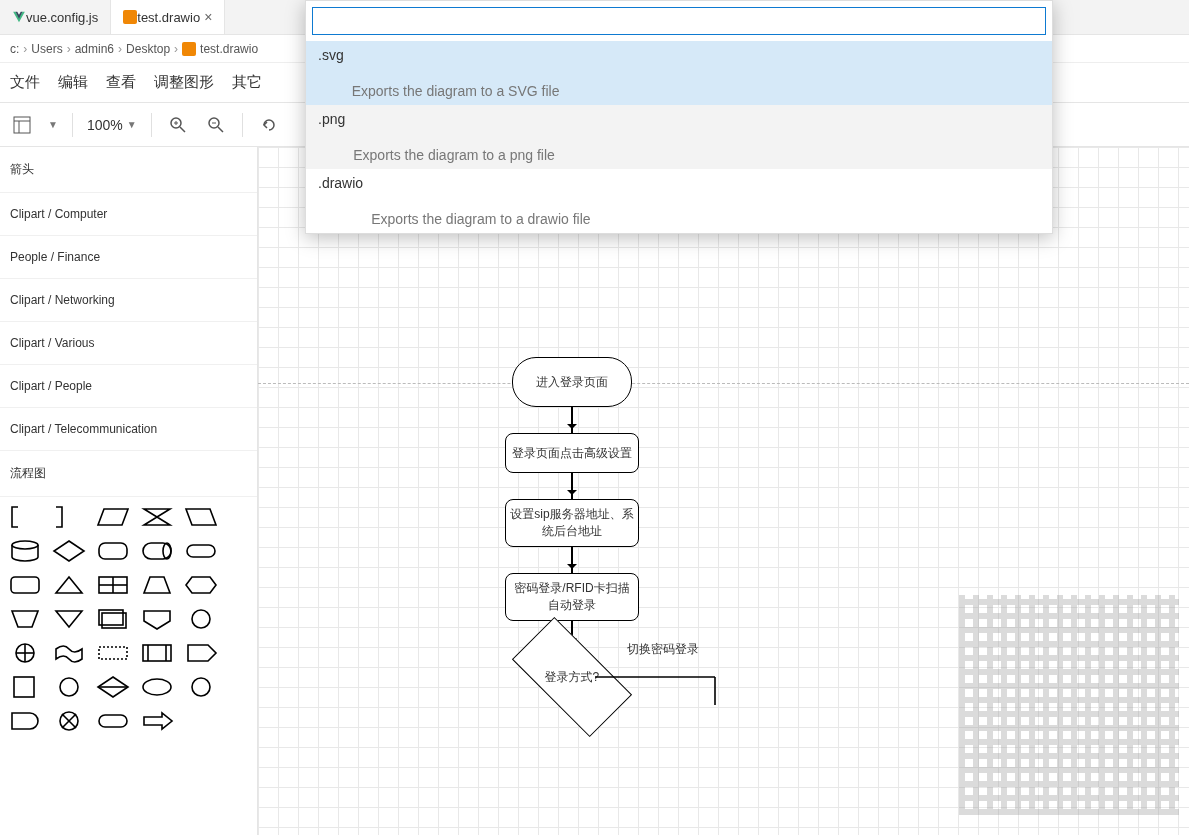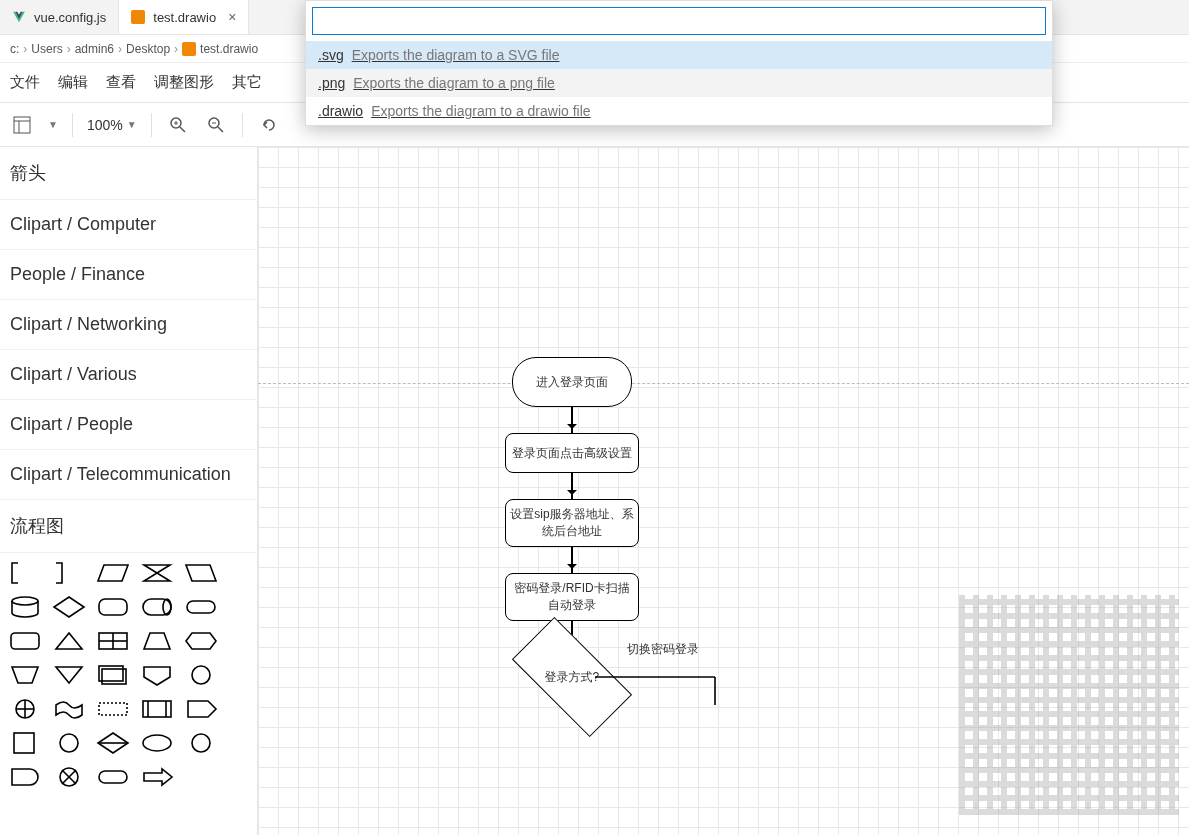--- a/index.html
+++ b/index.html
@@ -18,21 +18,21 @@
   align-items: center;
   height: 35px;
   border-bottom: 1px solid #e5e5e5;
   background: #f3f3f3;
 }
 .tab {
   display: flex;
   align-items: center;
   padding: 0 12px;
   height: 100%;
-  gap: 8px;
+  gap: 0;
   font-size: 13px;
   cursor: pointer;
   border-right: 1px solid #e5e5e5;
 }
 .tab.active { background: #fff; }
 .tab .close-x { color: #666; font-size: 14px; margin-left: 4px; }
 .vue-icon {
   width: 14px; height: 14px; display:inline-block;
 }
 .drawio-icon {
@@ -77,21 +77,21 @@
 .sidebar {
   width: 258px;
   border-right: 1px solid #e5e5e5;
   overflow-y: auto;
   position: relative;
 }
 .sidebar::-webkit-scrollbar { width: 10px; }
 .sidebar::-webkit-scrollbar-thumb { background: #ccc; border-radius: 5px; }
 .cat-item {
   padding: 14px 10px;
-  font-size: 18px;
+  font-size: 12px;
   border-bottom: 1px solid #f0f0f0;
   cursor: pointer;
 }
 .shapes-grid {
   display: flex;
   flex-wrap: wrap;
   padding: 6px;
   gap: 6px;
 }
 .shape-thumb {
@@ -186,26 +186,25 @@
   padding: 0 8px;
   font-size: 13px;
 }
 .command-list { }
 .command-row {
   display: flex;
   padding: 6px 12px;
   font-size: 14px;
   cursor: pointer;
   gap: 8px;
-  text-decoration: underline;
 }
 .command-row.selected { background: #d6e9f8; }
 .command-row:not(.selected):nth-child(even) { background: #f3f3f3; }
 .command-key { color: #333; }
-.command-desc { color: #777; }
+.command-desc { color: #777; margin-top: 36px; }
 .qr-overlay {
   position: absolute;
   right: 10px;
   bottom: 20px;
   width: 220px; height: 220px;
   opacity: 0.35;
   background:
     repeating-linear-gradient(0deg, #999 0 6px, transparent 6px 14px),
     repeating-linear-gradient(90deg, #999 0 6px, transparent 6px 14px);
   z-index: 50;

